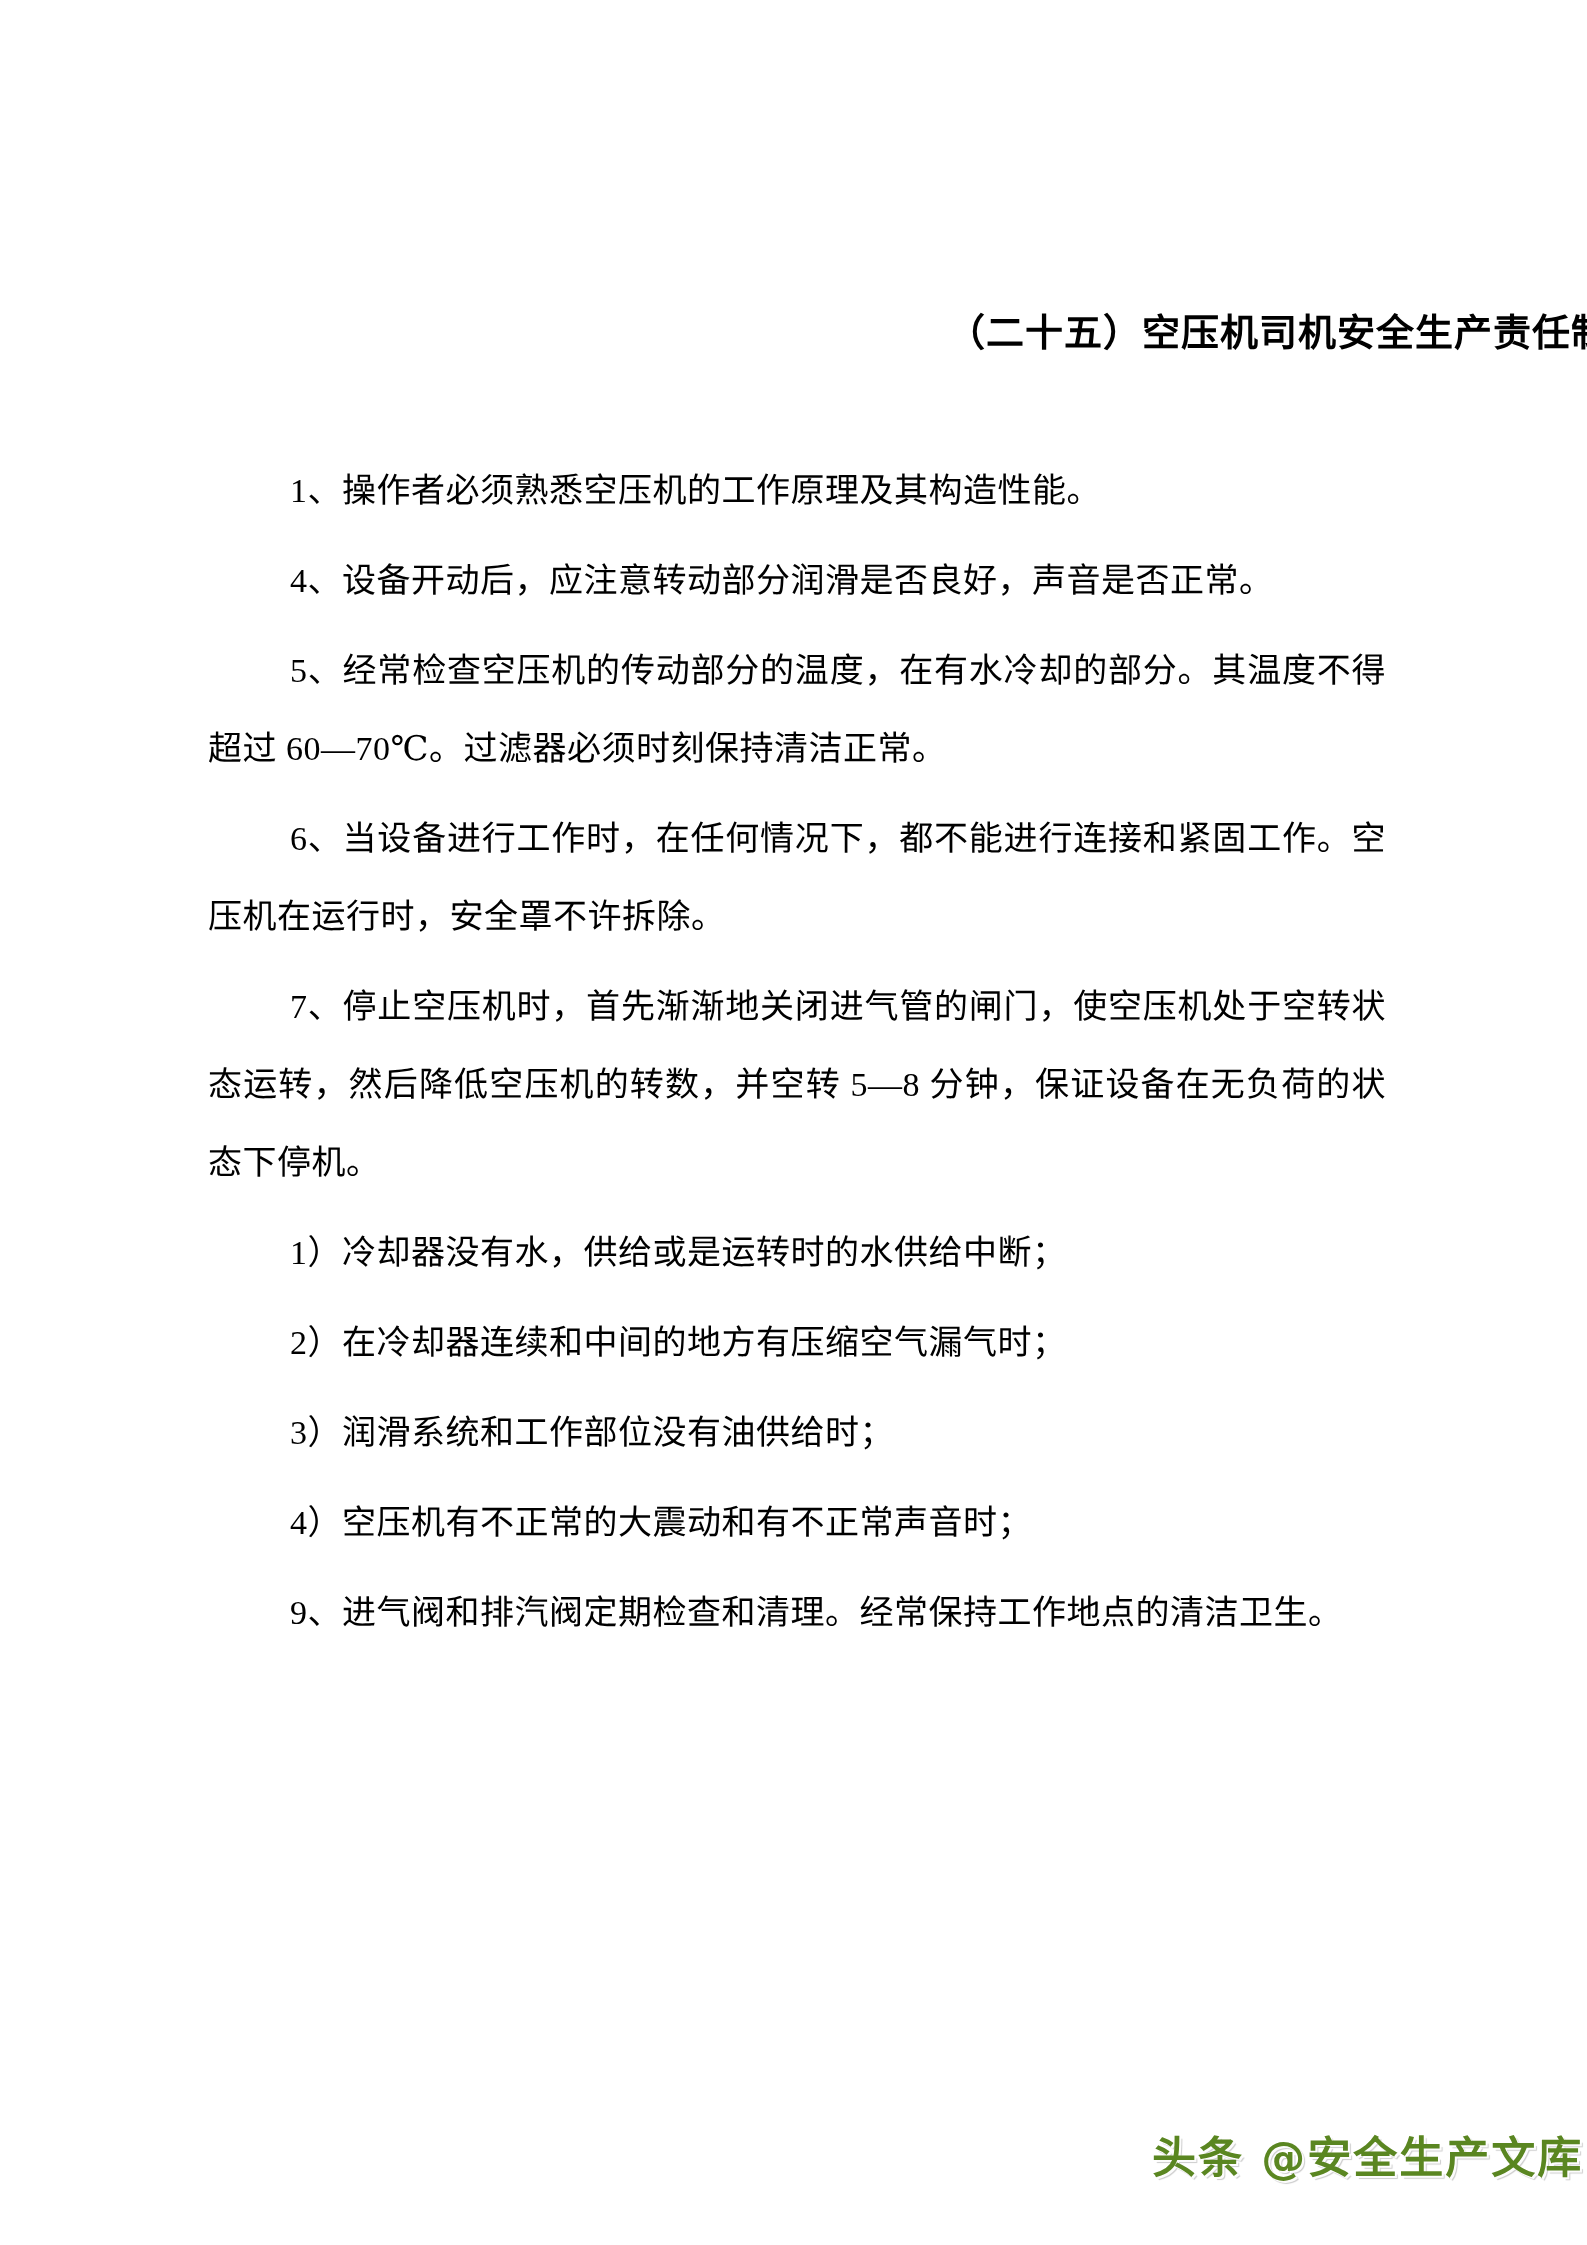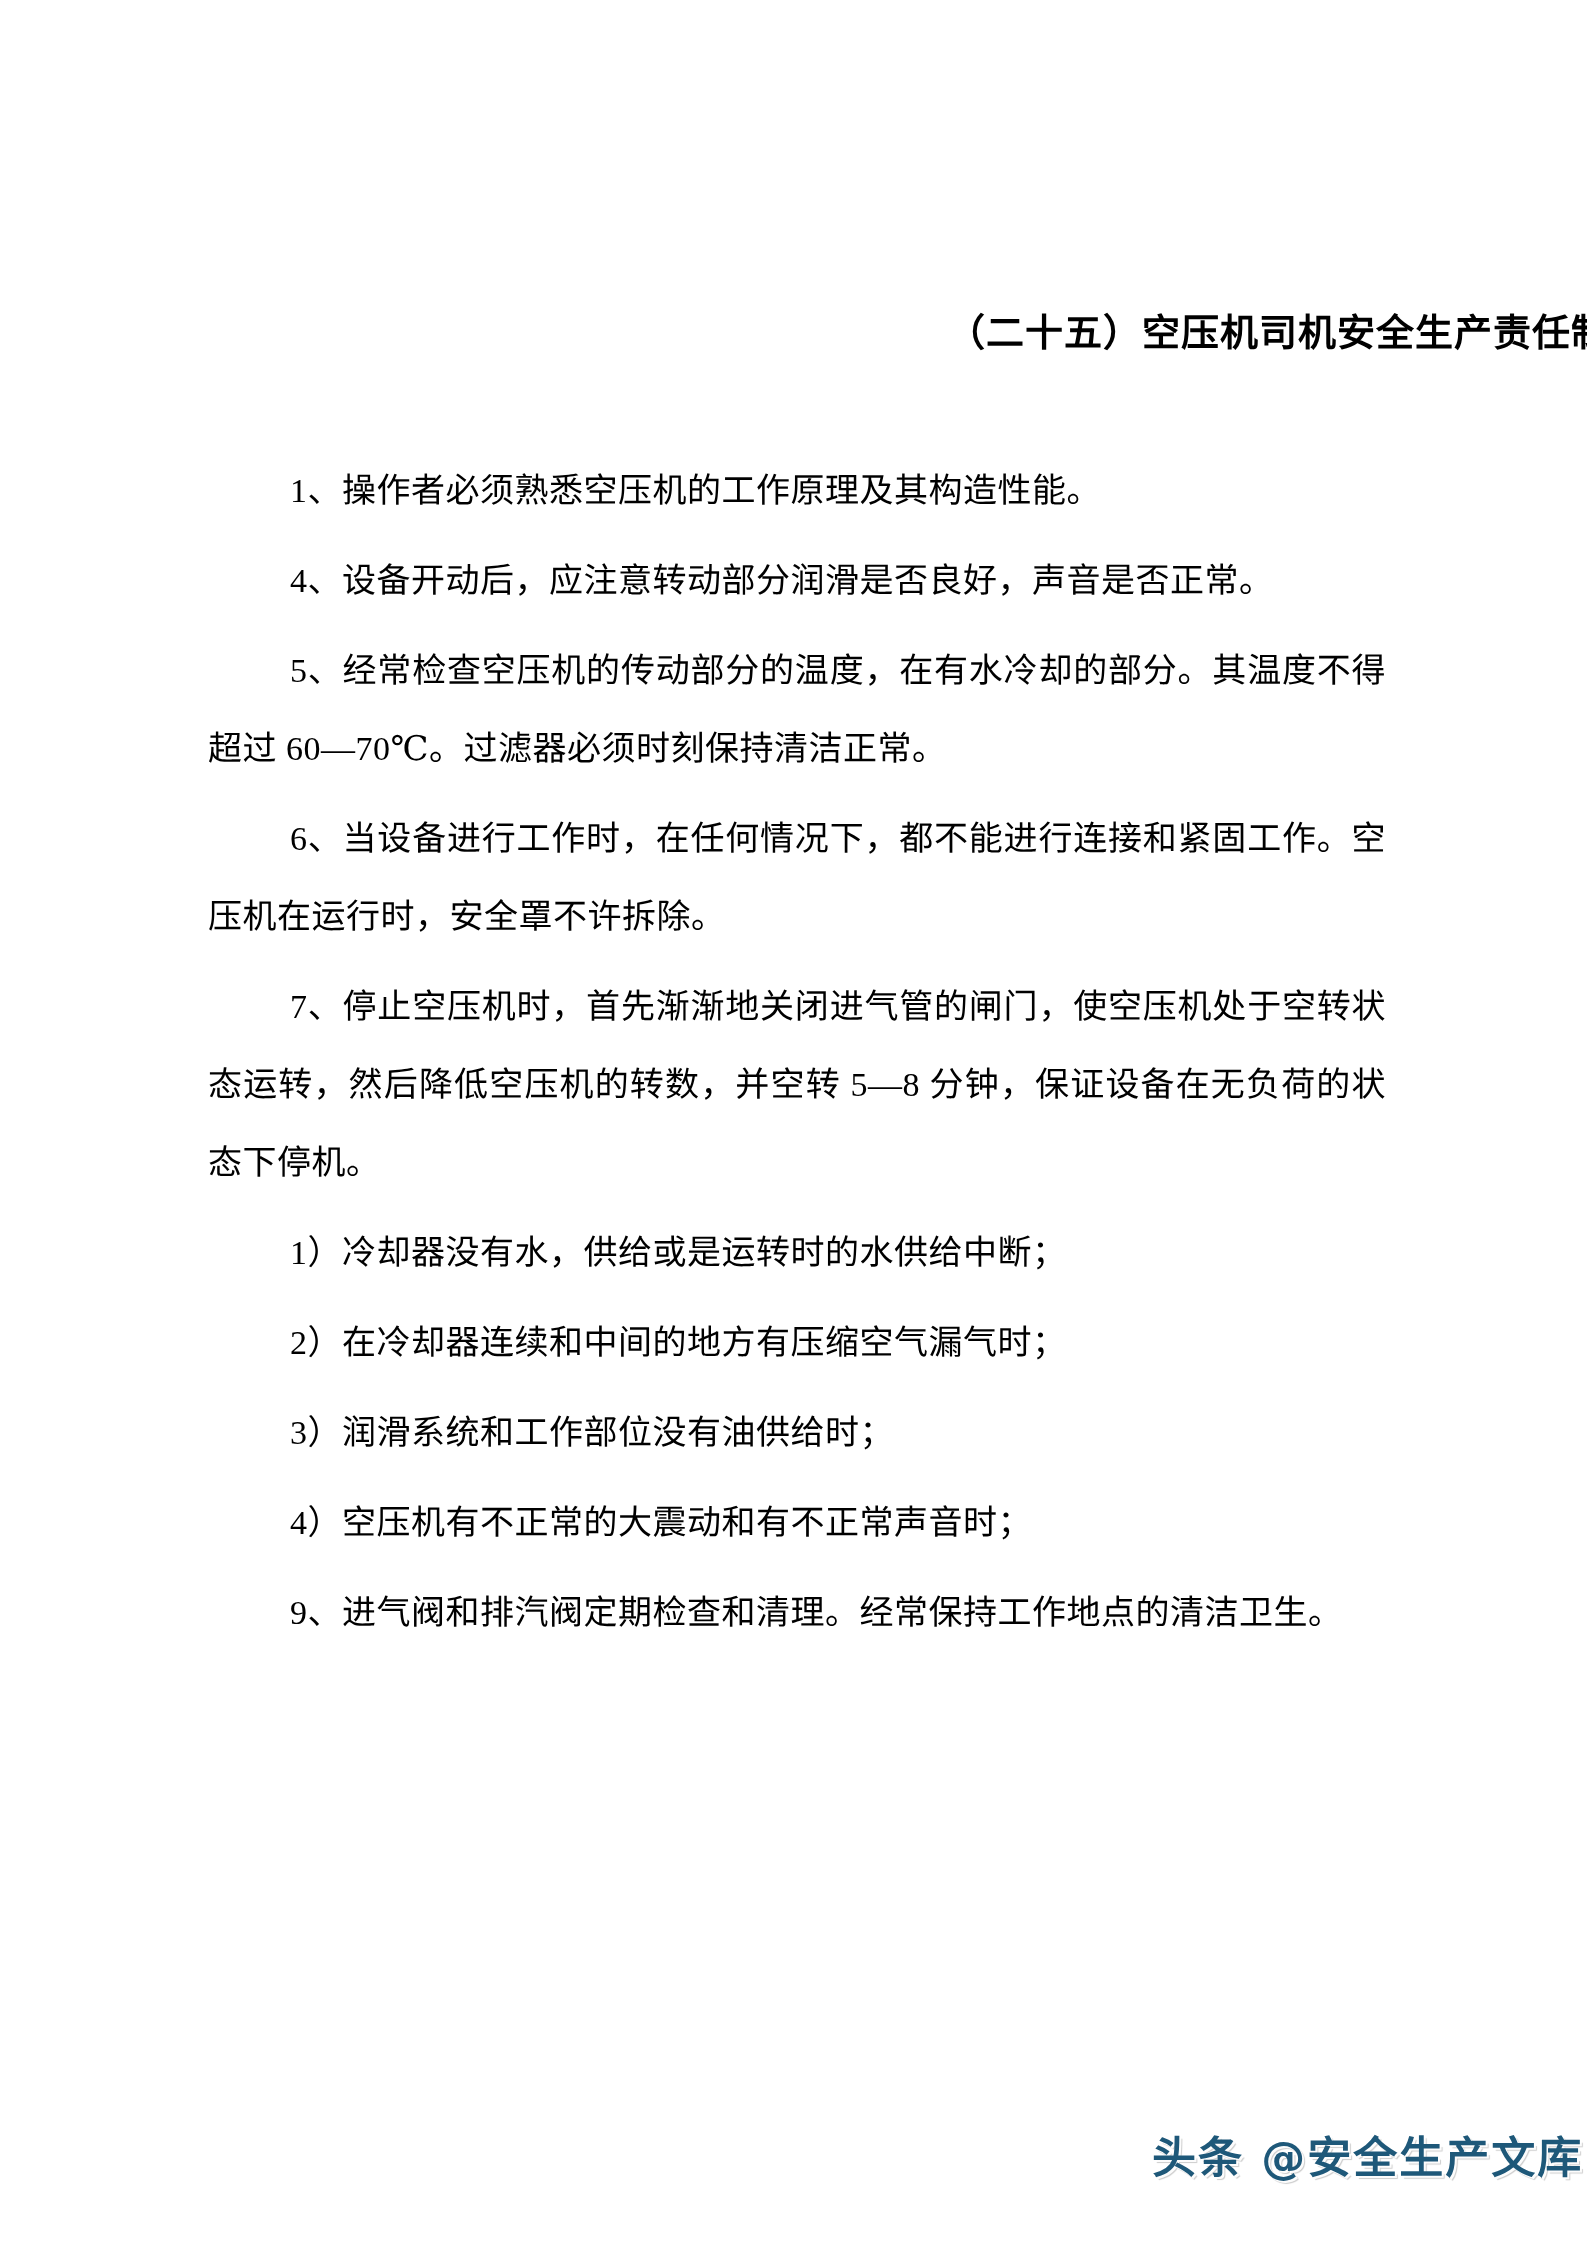--- a/index.html
+++ b/index.html
@@ -67,21 +67,21 @@
 
   
   .watermark {
     position: absolute;
     left: 1152px;
     top: 2136px;
     font-family: "DejaVu Sans", "Liberation Sans", sans-serif;
     font-weight: 700;
     font-size: 44px;
     line-height: 1;
-    color: #0c4a6e;
+    color: #4d7c0f;
     letter-spacing: 2px;
     white-space: nowrap;
     text-shadow: 2px 2px 0 rgba(255,255,255,0.95), 3px 3px 1px rgba(0,0,0,0.22);
     opacity: 0.92;
   }
 </style>
 </head>
 <body>
 
 <div class="page">

